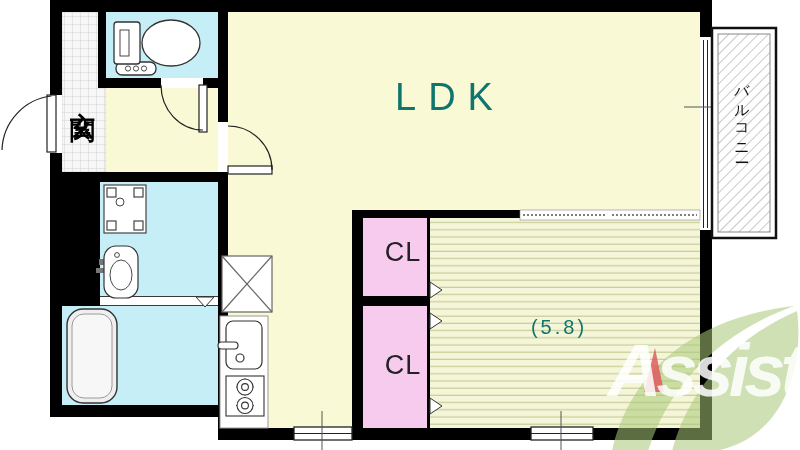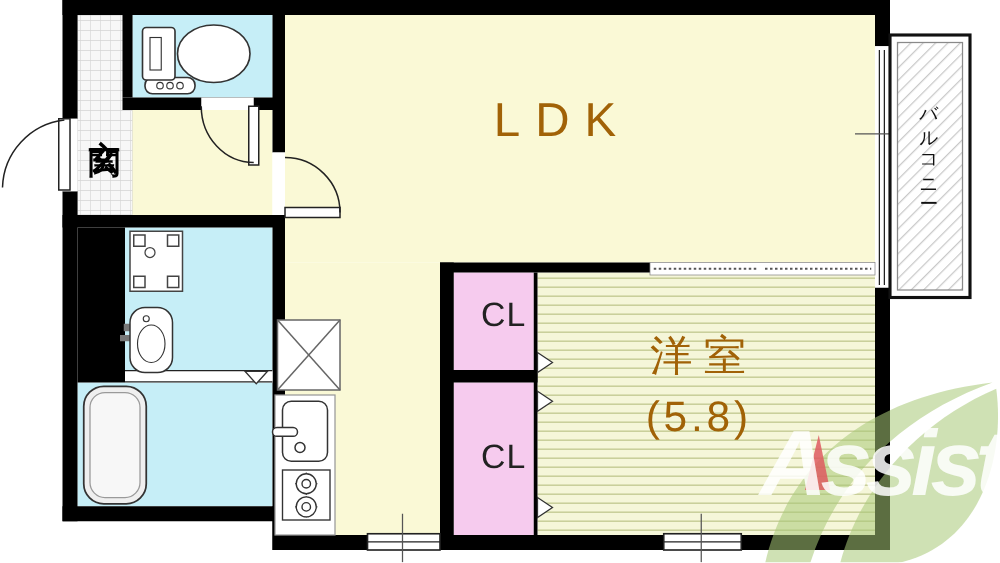--- a/index.html
+++ b/index.html
@@ -1,24 +1,24 @@
 <!DOCTYPE html>
 <html><head>
 <meta charset="utf-8">
 <style>
   html,body{margin:0;padding:0;background:#fff;}
   .stage{position:relative;width:800px;height:450px;background:#ffffff;overflow:hidden;
          font-family:"Liberation Sans","DejaVu Sans",sans-serif;}
   .stage svg{position:absolute;left:0;top:0;}
-  .lbl{position:absolute;color:#a16207;line-height:1;white-space:nowrap;}
+  .lbl{position:absolute;color:#0f766e;line-height:1;white-space:nowrap;}
   .lbl.center{text-align:center;}
   .ldk-name{left:340px;top:78px;width:220px;font-size:38px;letter-spacing:12px;}
   .ldk-size{left:336px;top:122px;width:220px;font-size:31px;letter-spacing:5px;}
   .yo-name{left:468px;top:268px;width:190px;font-size:34px;letter-spacing:9px;}
-  .yo-size{left:464px;top:317px;width:190px;font-size:34px;letter-spacing:3px;}
+  .yo-size{left:464px;top:317px;width:190px;font-size:20px;letter-spacing:3px;}
   .cl{left:363px;width:80px;font-size:27px;letter-spacing:1px;color:#222;}
   .cl1{top:239px;} .cl2{top:352px;}
   .vtext{writing-mode:vertical-rl;text-orientation:upright;}
   .genkan{left:70px;top:92px;height:90px;font-size:25px;letter-spacing:6px;font-weight:bold;color:#000;}
   .balcony-lbl{left:735px;top:74px;height:150px;font-size:15px;letter-spacing:3px;color:#111;}
 </style>
 </head>
 <body>
 
 <div class="stage">
@@ -189,19 +189,18 @@
 
   <g>
     <path d="M 612 451 C 630 372 692 318 794 306 C 722 332 670 382 648 451 Z" fill="rgba(168,200,119,0.55)"></path>
     <path d="M 797 311 C 804 364 786 432 724 449 C 702 455 686 454 672 451 C 688 390 734 338 797 311 Z" fill="rgba(168,200,119,0.55)"></path>
     <polygon points="655,348 644,392 664,392" fill="rgba(222,90,96,0.85)"></polygon>
     <text x="608" y="396" font-family="Liberation Sans, DejaVu Sans, sans-serif" font-weight="bold" font-style="italic" fill="rgba(255,255,255,0.85)" letter-spacing="-5" font-size="74">Assist</text>
   </g>
 </svg>
 
   <div class="lbl center ldk-name">LDK</div>
-  <div class="lbl center yo-name">洋室</div>
   <div class="lbl center yo-size">(5.8)</div>
   <div class="lbl center cl cl1">CL</div>
   <div class="lbl center cl cl2">CL</div>
   <div class="lbl vtext genkan">玄関</div>
   <div class="lbl vtext balcony-lbl">バルコニー</div>
 </div>
 
 </body></html>

